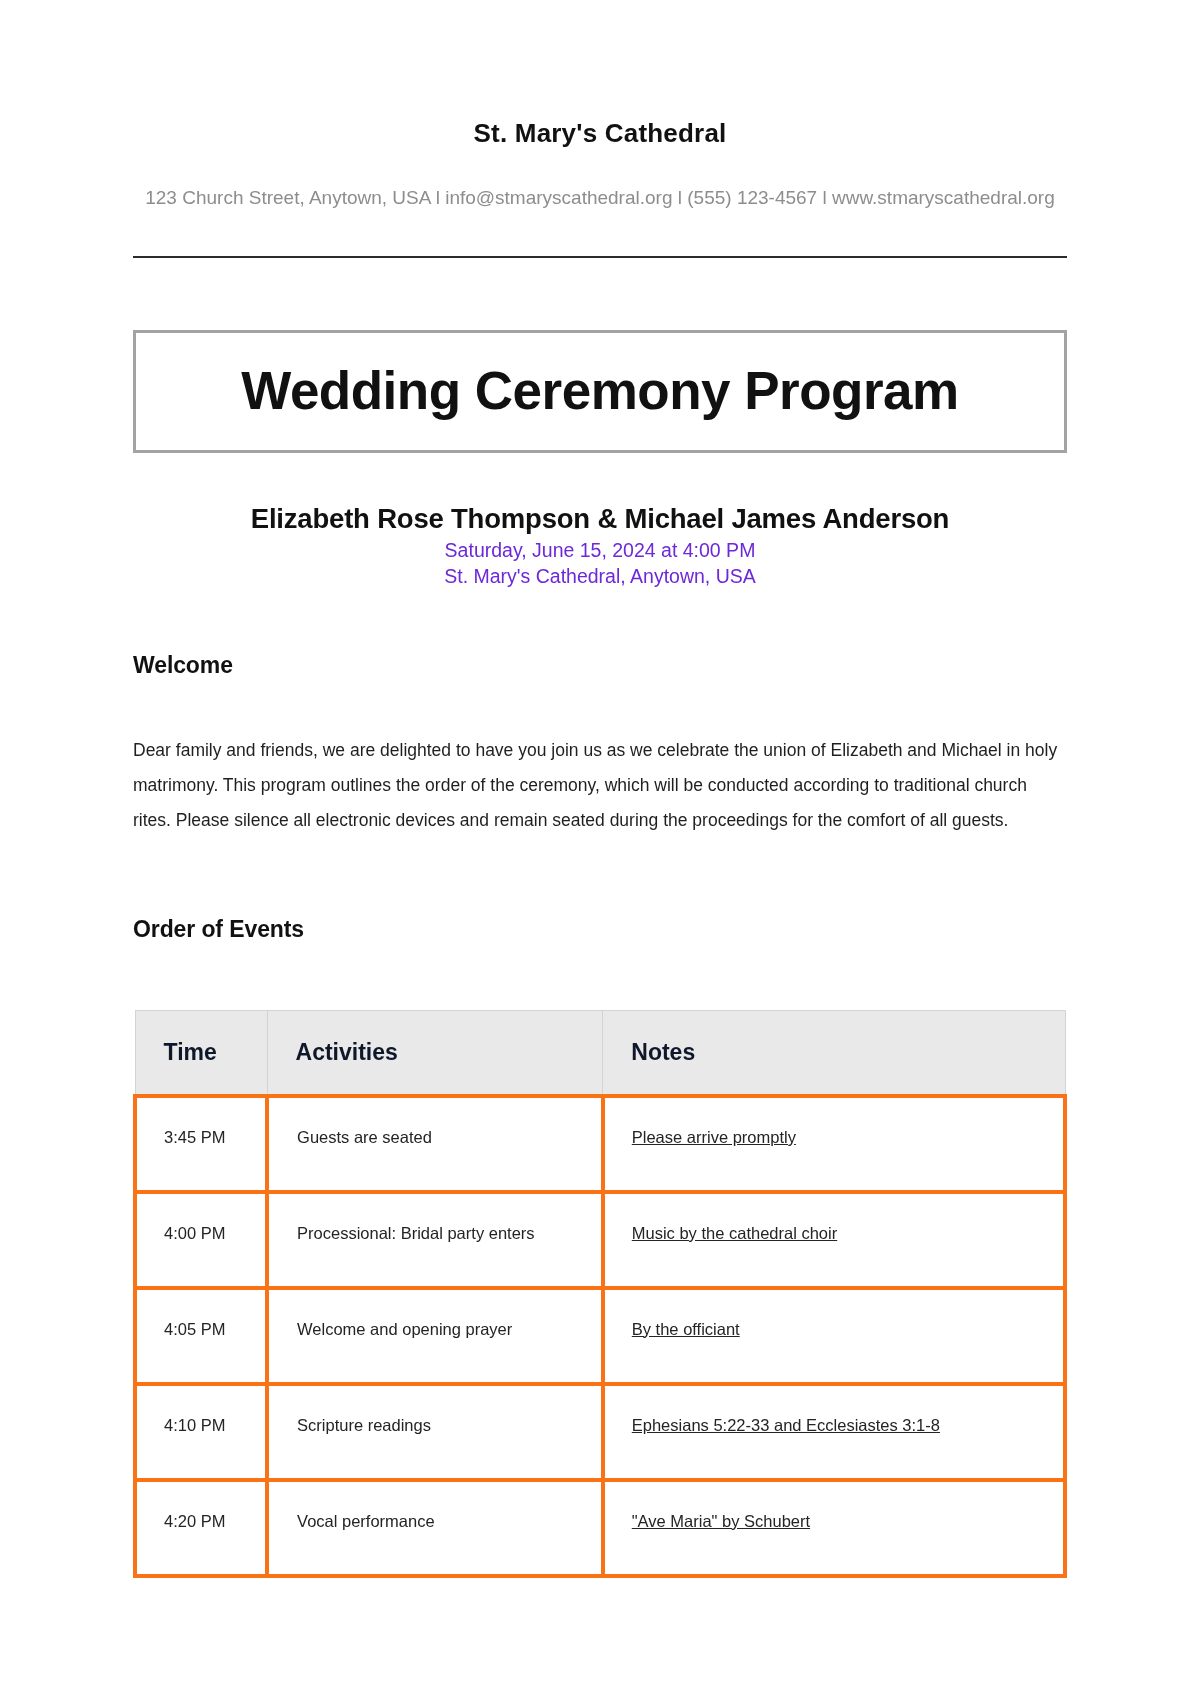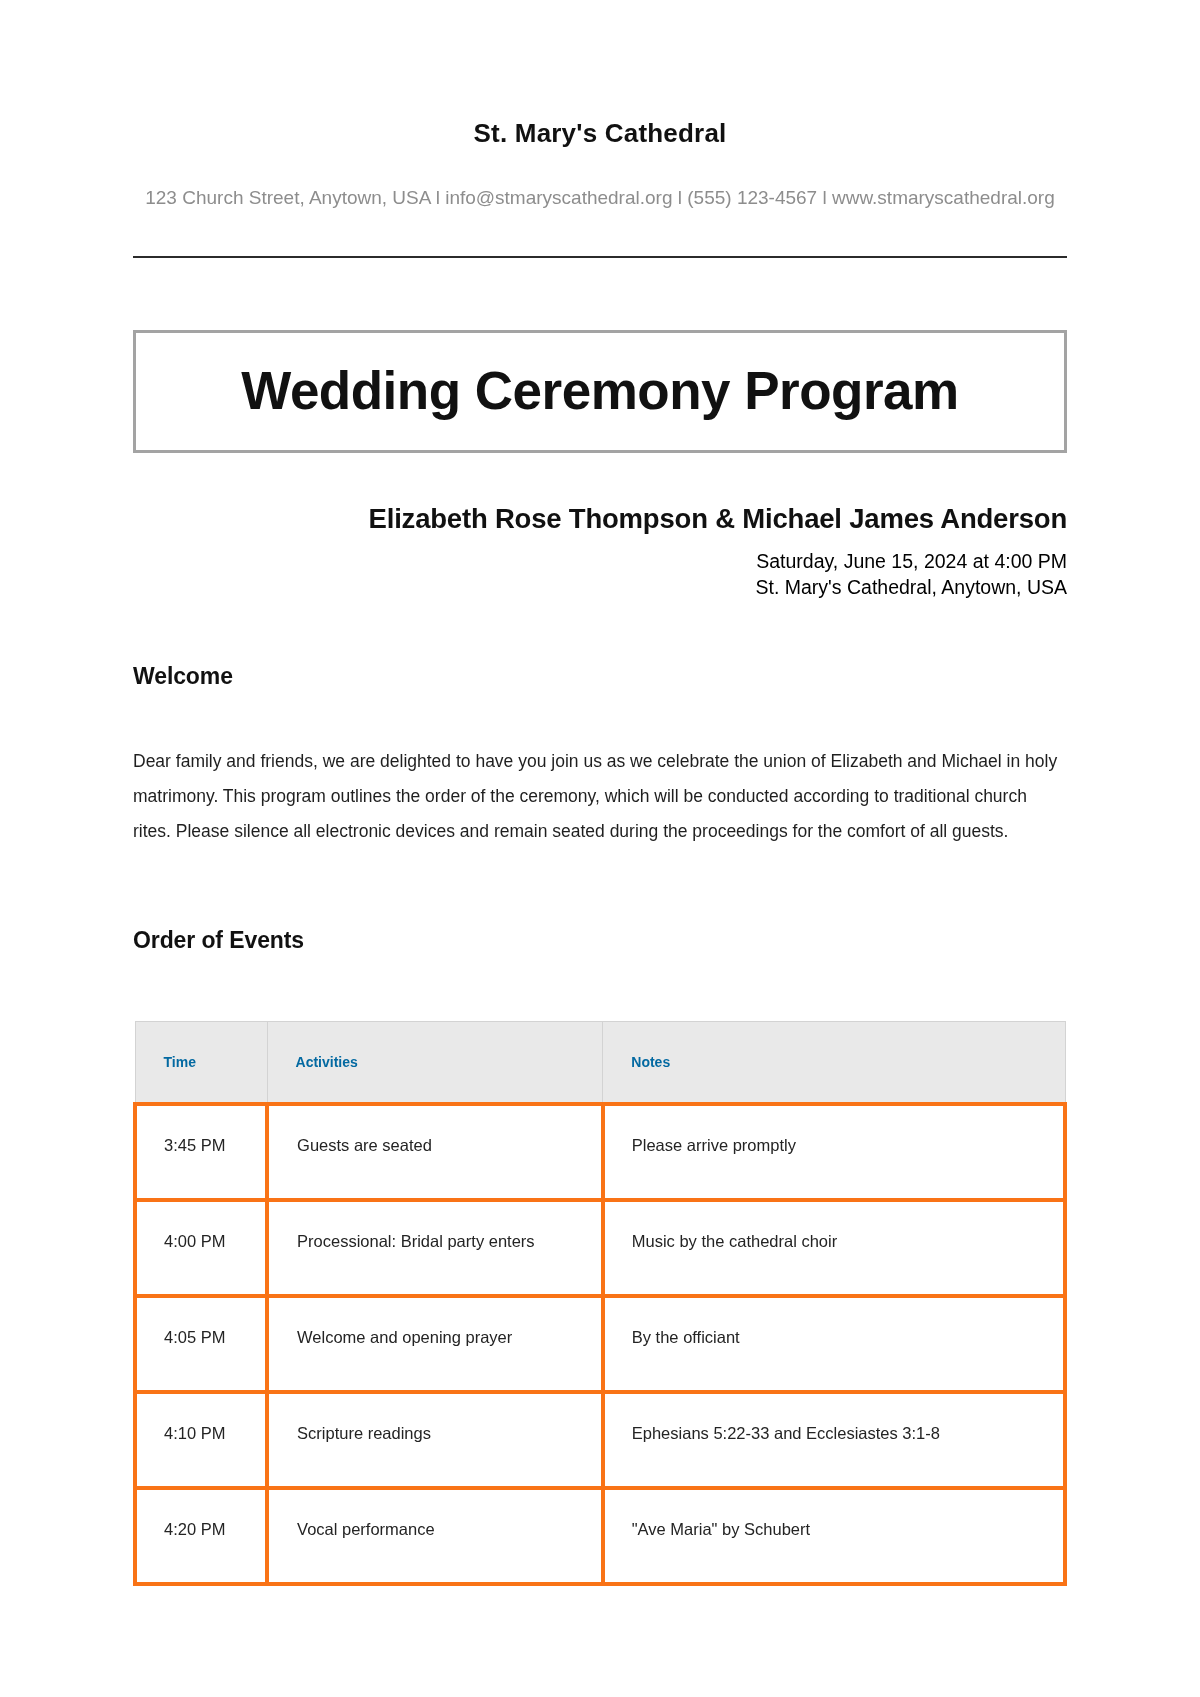--- a/index.html
+++ b/index.html
@@ -67,34 +67,34 @@
     font-weight: bold;
     color: #111111;
     letter-spacing: -0.5px;
     line-height: 1.1;
     text-align: center;
   }
 
   
   .couple {
     margin-top: 49px;
-    text-align: right;
+    text-align: center;
   }
   .couple-names {
     margin: 0;
     font-size: 27.5px;
     font-weight: bold;
     color: #111111;
     letter-spacing: -0.2px;
     line-height: 1.25;
   }
   .couple-meta {
-    margin: 13px 0 0 0;
+    margin: 2px 0 0 0;
     font-size: 19.5px;
-    color: #000000;
+    color: #6d28d9;
     line-height: 1.33;
   }
   .couple-meta div { white-space: nowrap; }
 
   
   .section {
     margin-top: 62px;
   }
   .section-heading {
     margin: 0;
@@ -124,40 +124,40 @@
   }
   table.events col.c-time  { width: 14.2%; }
   table.events col.c-act   { width: 36.1%; }
   table.events col.c-notes { width: 49.7%; }
 
   table.events th {
     background: #e9e9e9;
     border: 1px solid #d3d3d3;
     text-align: left;
     font-weight: bold;
-    font-size: 14px;
-    color: #0369a1;
+    font-size: 23px;
+    color: #0f172a;
     padding: 28px 0 28px 28px;
     vertical-align: middle;
     height: 24px;
   }
   table.events td {
     border: 4px solid #f97316;
     padding: 12px 0 26px 28px;
     vertical-align: middle;
     color: #242424;
     line-height: 1.62;
     height: 54px;
   }
   table.events td.time {
     color: #242424;
     padding-left: 27px;
   }
   table.events tr td:nth-child(2) { padding-left: 28px; }
-  table.events tr td:nth-child(3) { padding-left: 27px; }
+  table.events tr td:nth-child(3) { padding-left: 27px; text-decoration: underline; }
 </style>
 </head>
 <body>
 
 <div class="page">
 
   <header class="letterhead">
     <h2 class="org-name">St. Mary's Cathedral</h2>
     <p class="org-contact">123 Church Street, Anytown, USA l info@stmaryscathedral.org l (555) 123-4567 l www.stmaryscathedral.org</p>
     <hr class="head-rule">

